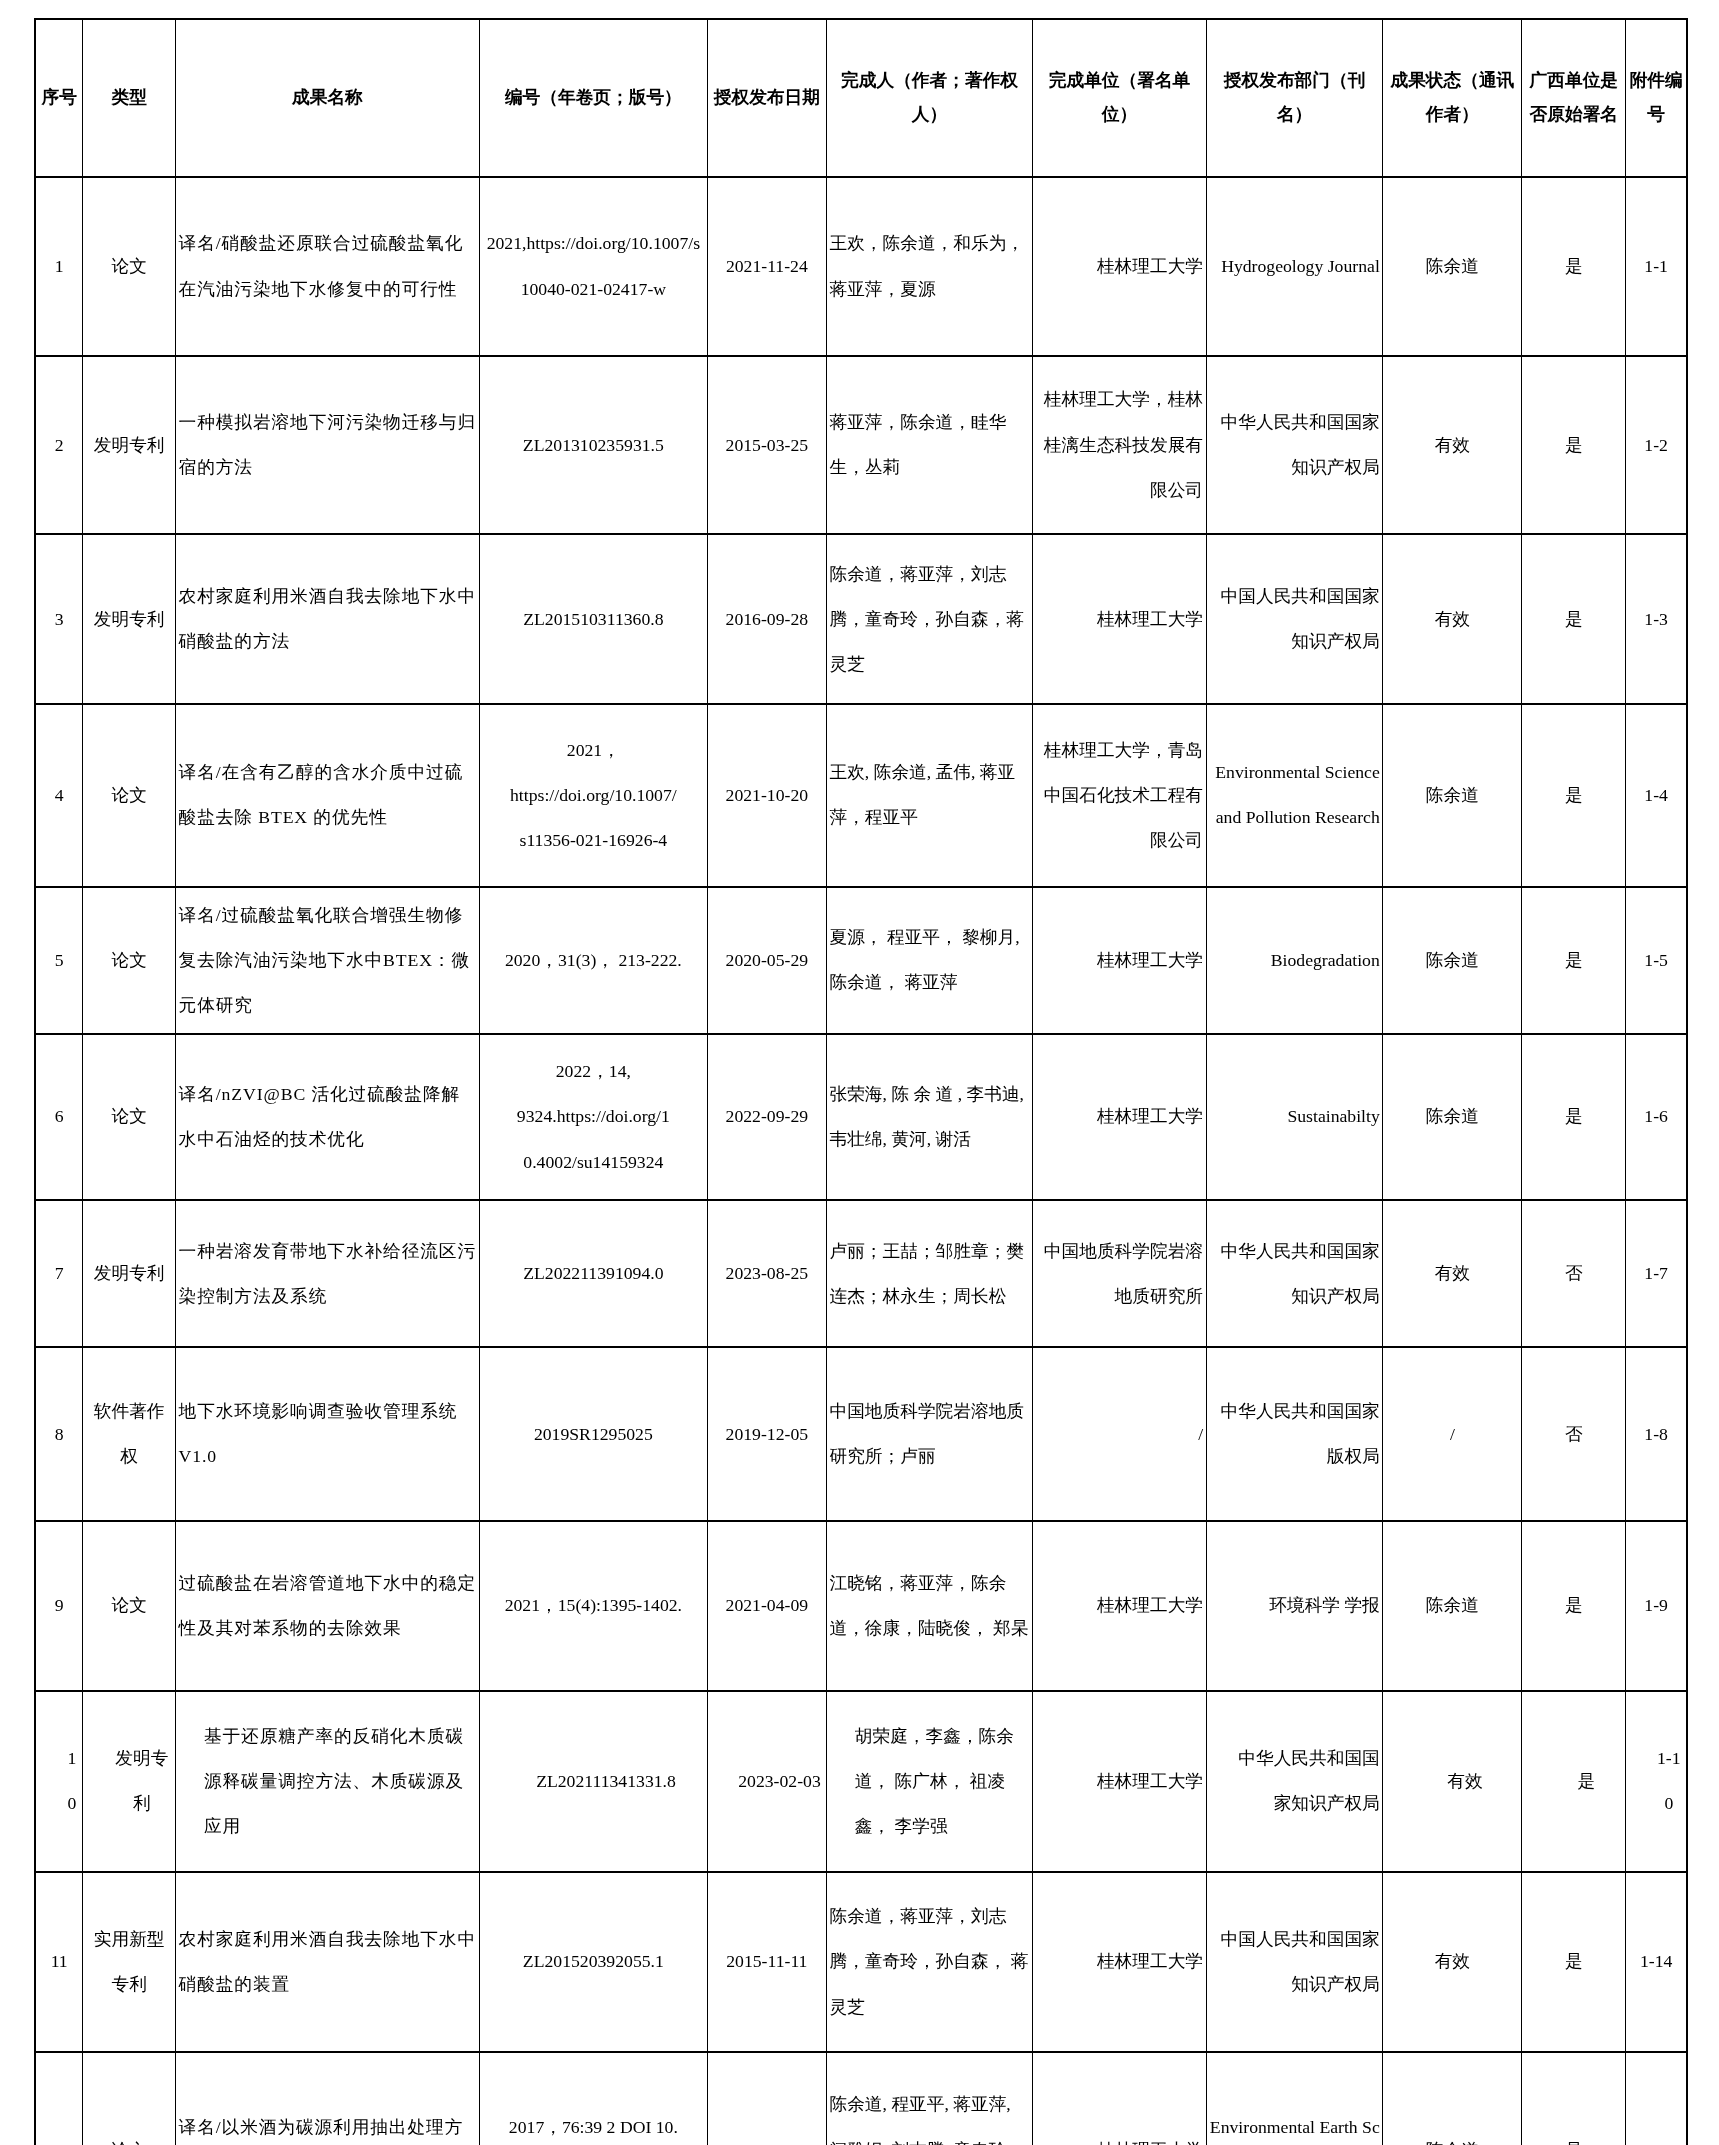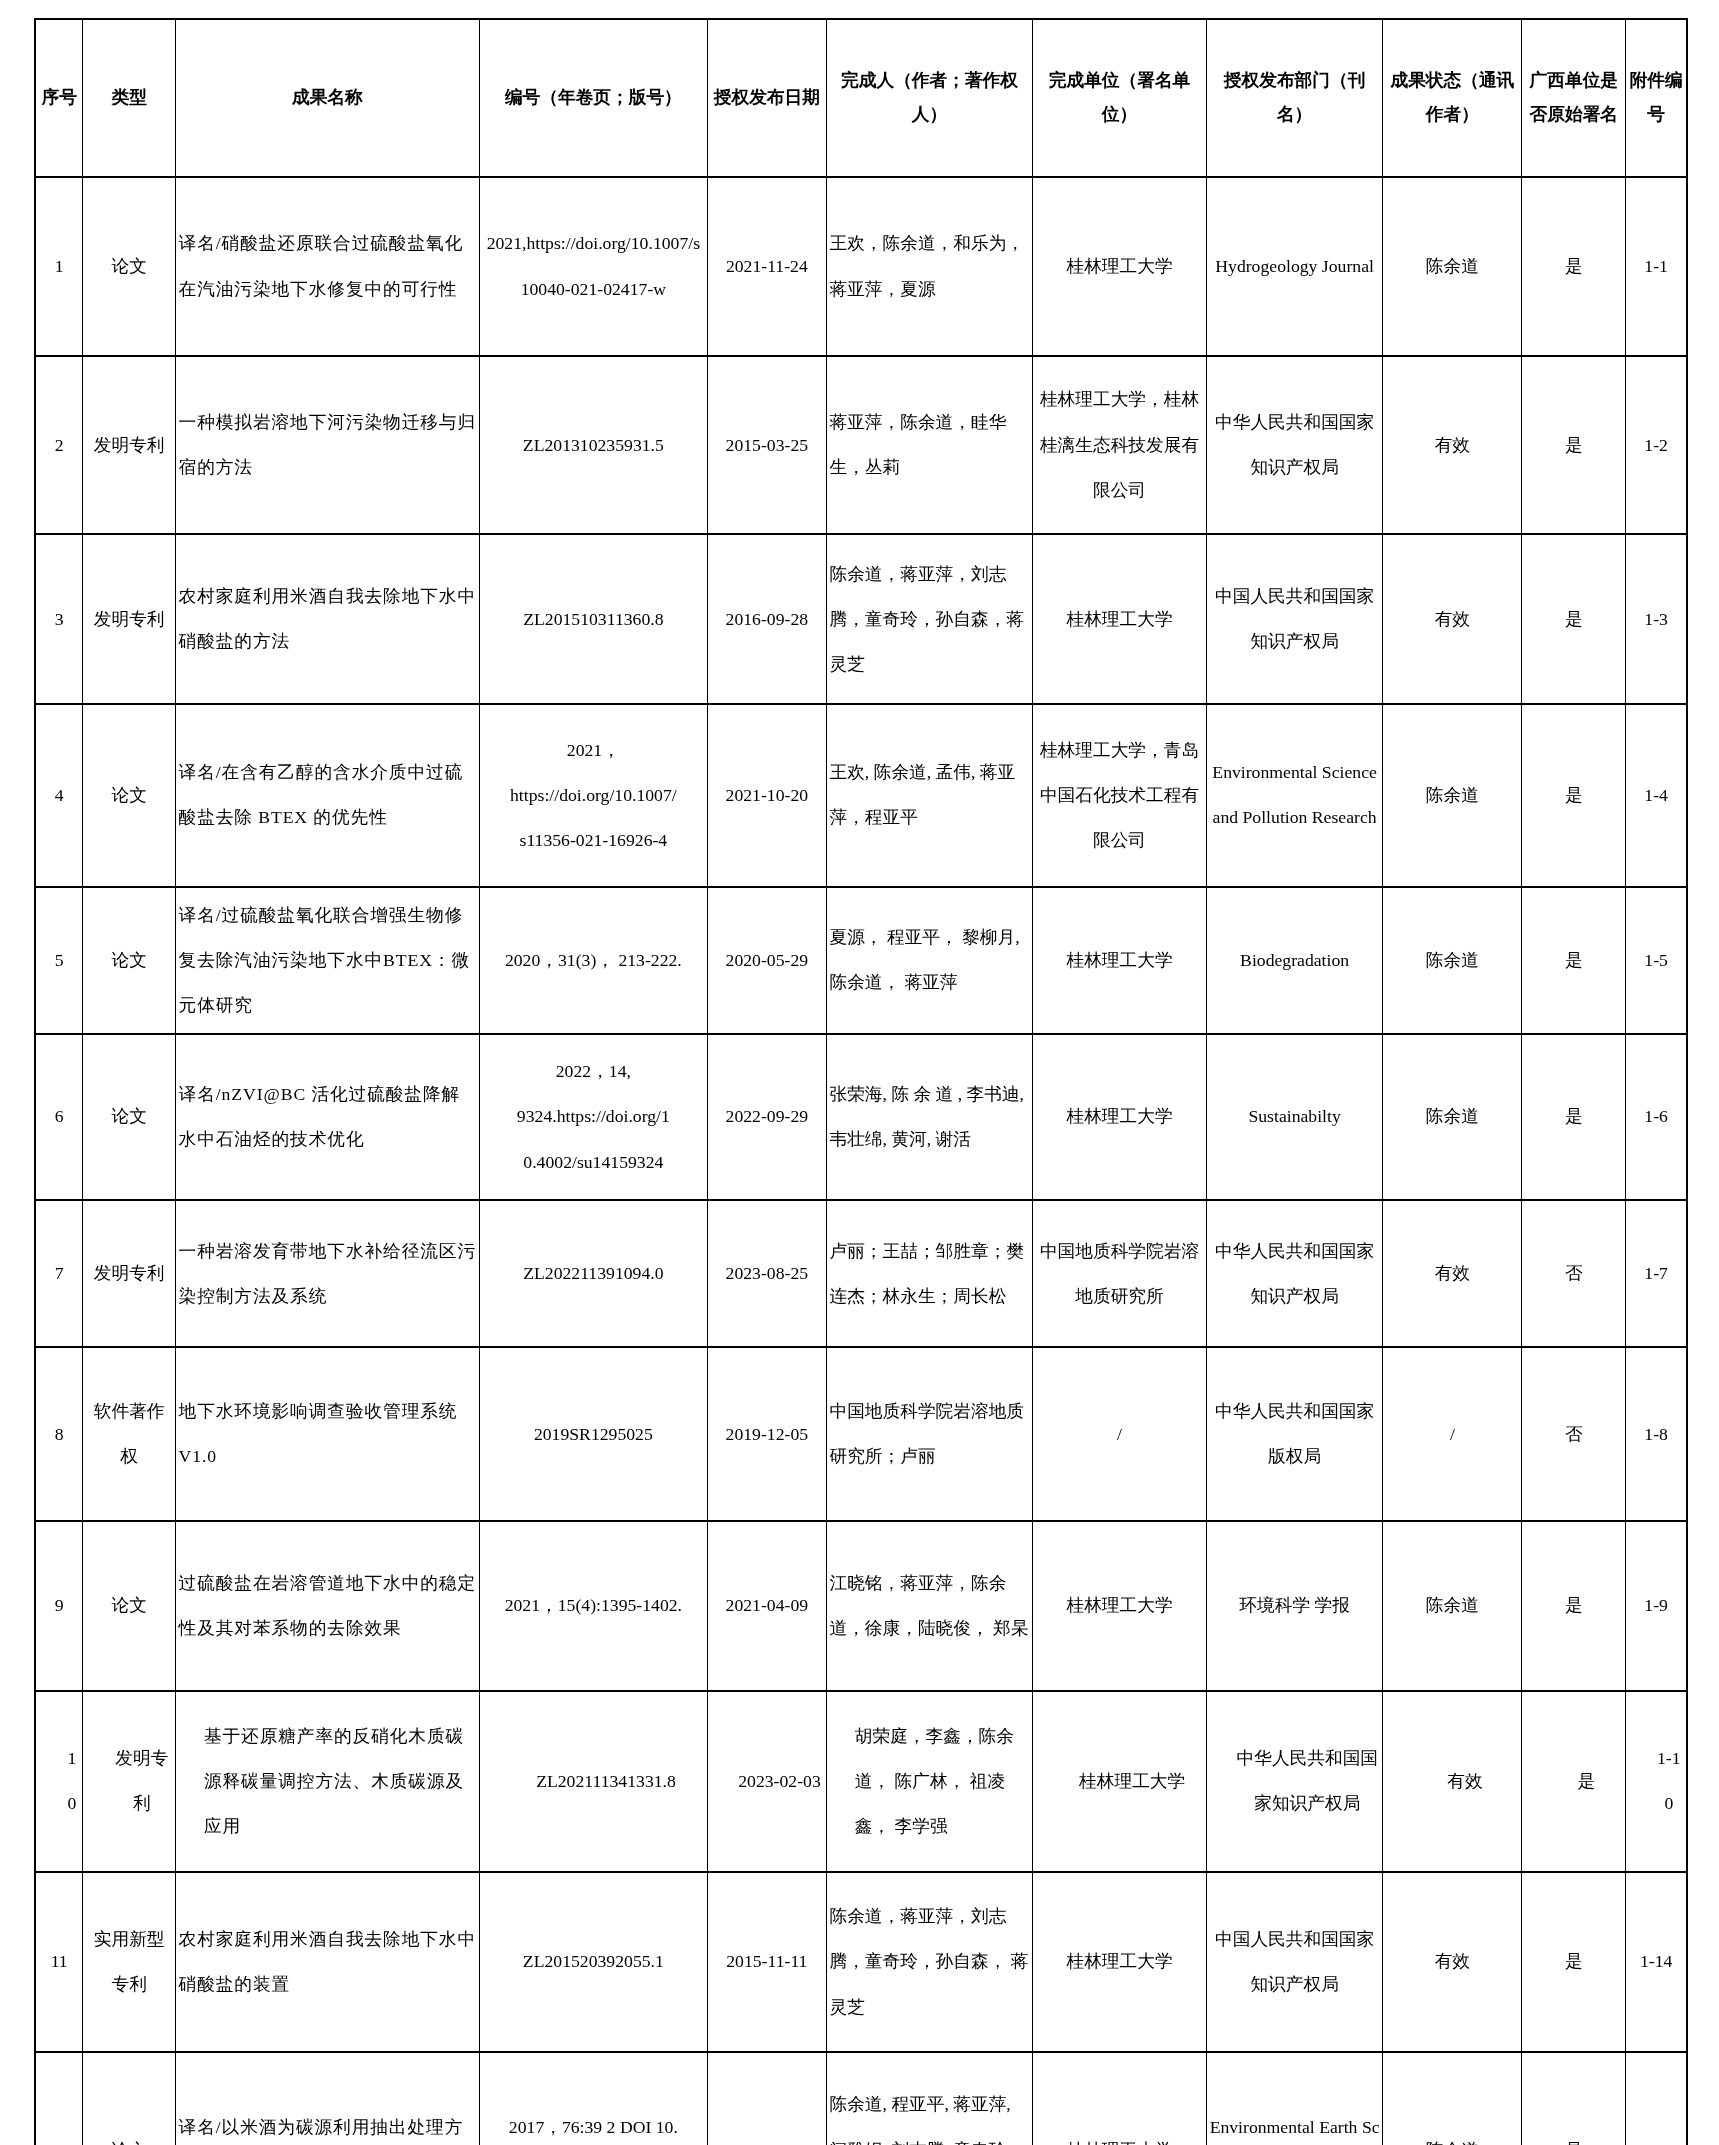--- a/index.html
+++ b/index.html
@@ -32,21 +32,21 @@
     word-break:break-all;
   }
   table.results th{
     font-weight:bold;
     text-align:center;
     line-height:1.9;
     height:153px;
   }
   
   td.c-center{text-align:center;}
-  td.c-left{text-align:center;margin-top:32px;}
+  td.c-left{text-align:right;margin-top:32px;}
   td.c-code{text-align:center;white-space:pre-line;}
   td.c-name{text-align:left;letter-spacing:0.9px;}
   td.c-authors{text-align:left;}
   
   tbody tr:nth-child(1) td{height:173px;}
   tbody tr:nth-child(2) td{height:173px;}
   tbody tr:nth-child(3) td{height:164px;}
   tbody tr:nth-child(4) td{height:177px;}
   tbody tr:nth-child(5) td{height:142px;}
   tbody tr:nth-child(6) td{height:160px;}

